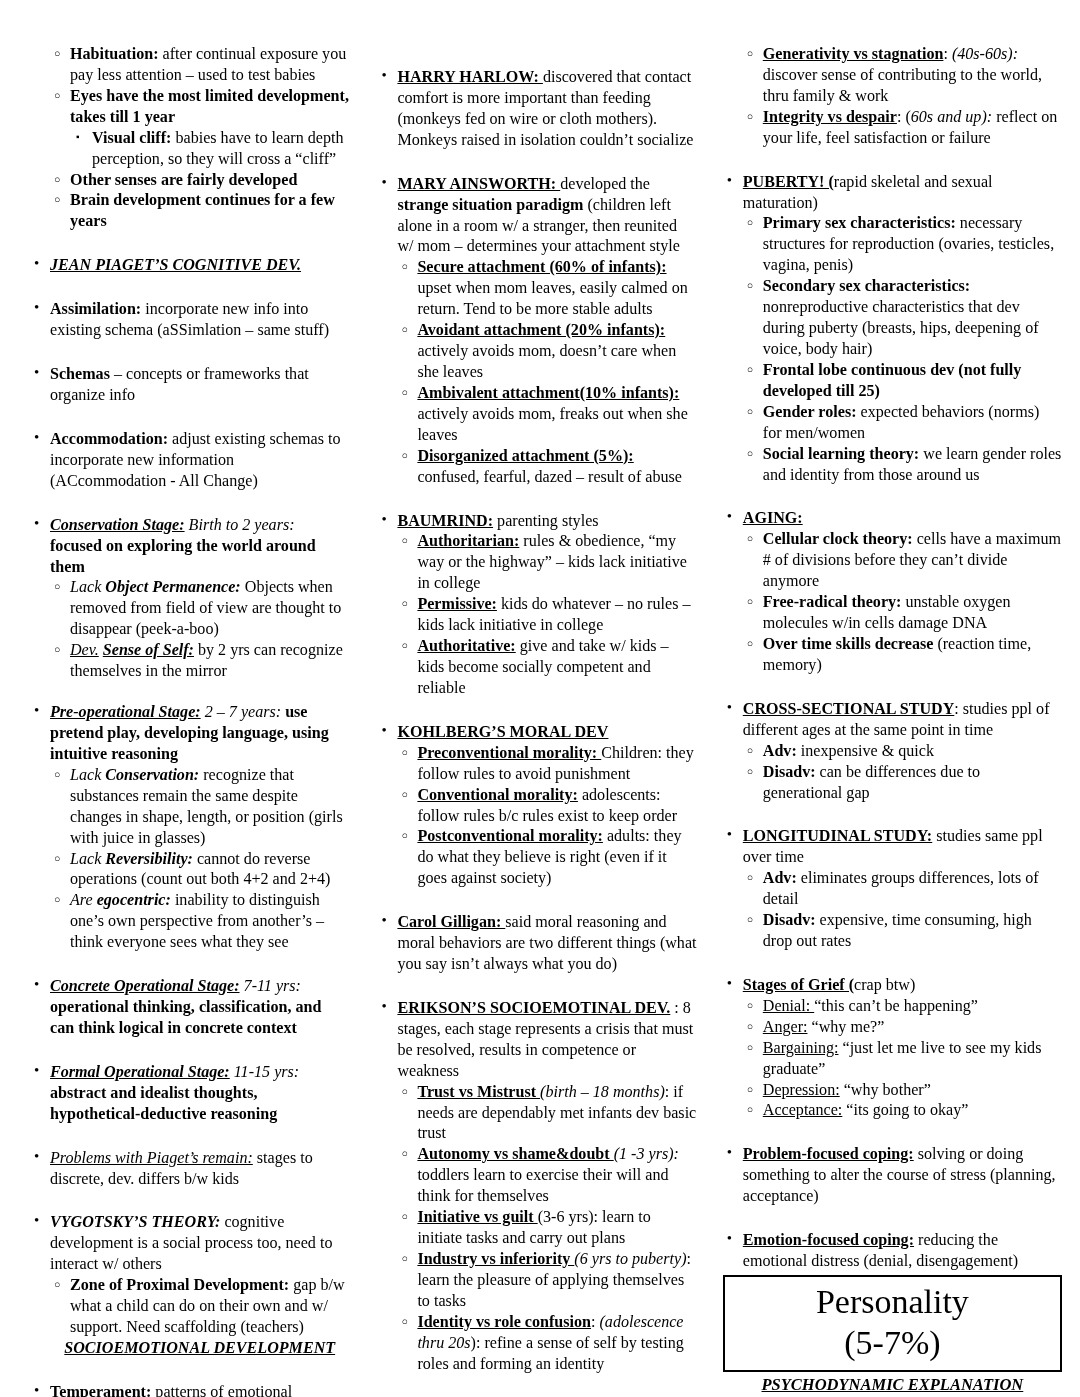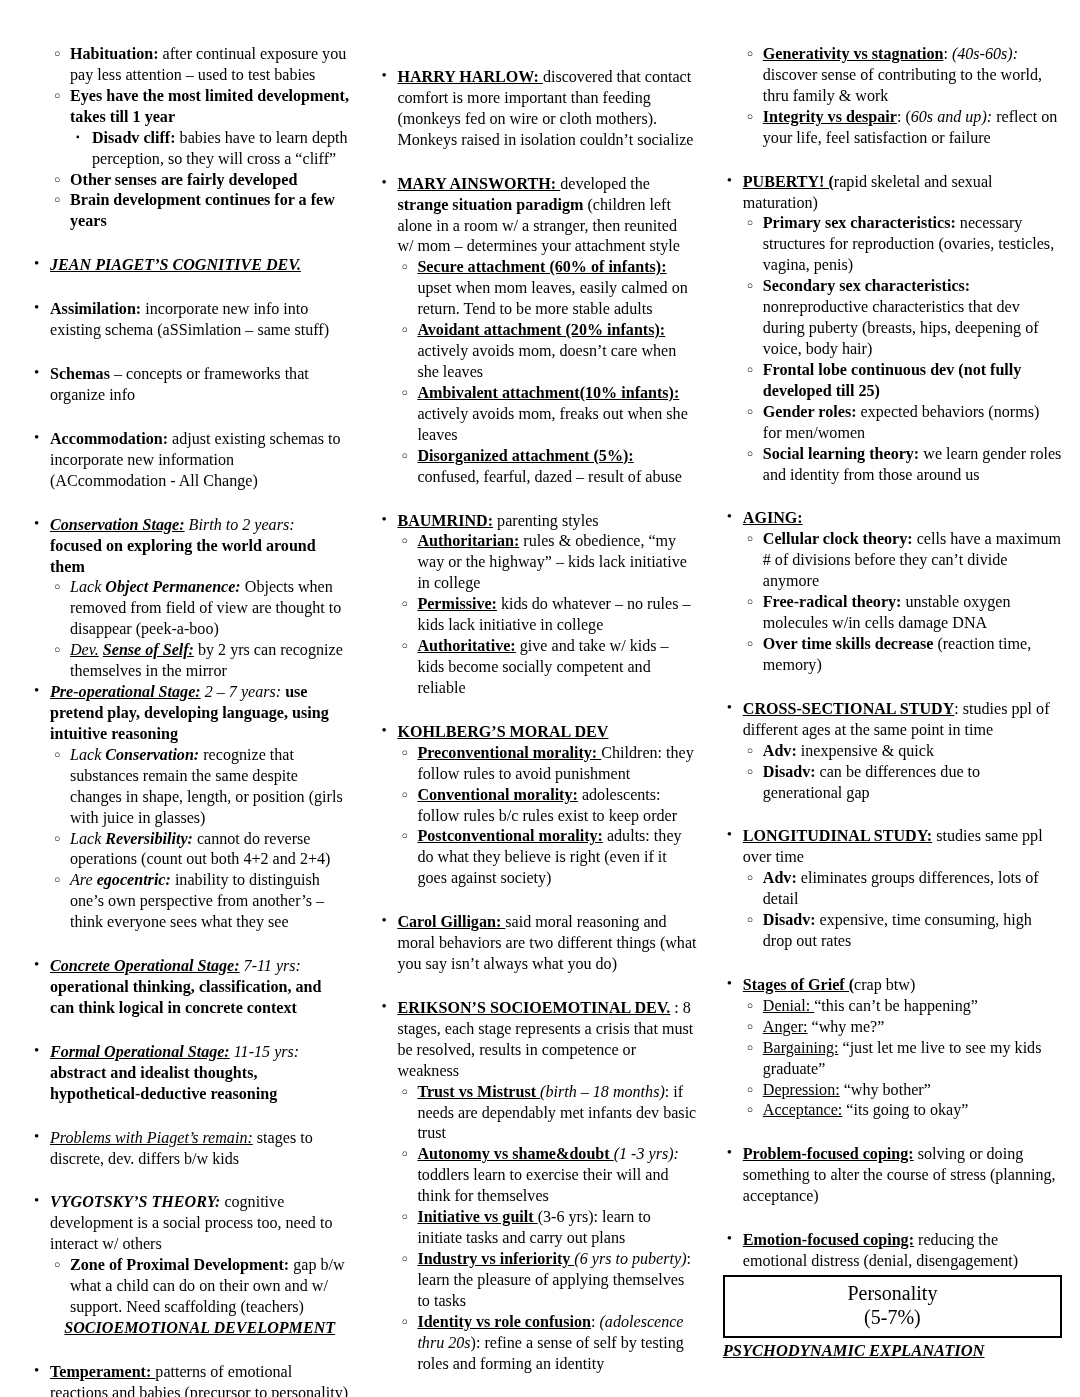--- a/index.html
+++ b/index.html
@@ -83,55 +83,55 @@
     font-weight: bold;
     font-style: italic;
     text-decoration: underline;
     padding-left: 20px;
     font-family: Liberation Serif, serif;
   }
 
   .boxed {
     border: 2px solid #000;
     text-align: center;
-    font-size: 20px;
+    font-size: 34px;
     line-height: 1.22;
     margin-top: 3px;
     padding: 4px 0 6px 0;
     font-family: "Liberation Serif", "DejaVu Serif", serif;
   }
   .subhdr {
-    text-align: left;
+    text-align: center;
     font-weight: bold;
     font-style: italic;
     text-decoration: underline;
     font-size: 16.5px;
     margin-top: 2px;
   }
 </style>
 </head>
 <body>
 
 <div class="page">
 
   <div class="col col-1">
     <ul class="lvl1">
         <li class="l2"><b>Habituation:</b> after continual exposure you pay less attention – used to test babies</li>
         <li class="l2"><b>Eyes have the most limited development, takes till 1 year</b></li>
-        <li class="l3"><b>Disadv cliff:</b> babies have to learn depth perception, so they will cross a “cliff”</li>
+        <li class="l3"><b>Visual cliff:</b> babies have to learn depth perception, so they will cross a “cliff”</li>
         <li class="l2"><b>Other senses are fairly developed</b></li>
         <li class="l2"><b>Brain development continues for a few years</b></li>
         <li class="l1"><b><i><u>JEAN PIAGET’S COGNITIVE DEV.</u></i></b></li>
         <li class="l1"><b>Assimilation:</b> incorporate new info into existing schema (aSSimlation – same stuff)</li>
         <li class="l1"><b>Schemas </b>– concepts or frameworks that organize info</li>
         <li class="l1"><b>Accommodation:</b> adjust existing schemas to incorporate new information (ACcommodation -  All Change)</li>
         <li class="l1"><b><i><u>Conservation Stage:</u></i></b> <i>Birth to 2 years:</i> <b>focused on exploring the world around them</b></li>
         <li class="l2"><i>Lack <b>Object Permanence:</b></i> Objects when removed from field of view are thought to disappear (peek-a-boo)</li>
         <li class="l2"><i><u>Dev.</u></i> <b><i><u>Sense of Self:</u></i></b> by 2 yrs can recognize themselves in the mirror</li>
-        <li class="l1" style="margin-top: 0;"><b><i><u>Pre-operational Stage:</u></i></b> <i>2 – 7 years:</i> <b>use pretend play, developing language, using intuitive reasoning</b></li>
+        <li class="l1" style="margin-top: 20px;"><b><i><u>Pre-operational Stage:</u></i></b> <i>2 – 7 years:</i> <b>use pretend play, developing language, using intuitive reasoning</b></li>
         <li class="l2"><i>Lack <b>Conservation:</b></i> recognize that substances remain the same despite changes in shape, length, or position (girls with juice in glasses)</li>
         <li class="l2"><i>Lack <b>Reversibility:</b></i> cannot do reverse operations (count out both 4+2 and 2+4)</li>
         <li class="l2"><i>Are <b>egocentric:</b></i> inability to distinguish one’s own perspective from another’s – think everyone sees what they see</li>
         <li class="l1"><b><i><u>Concrete Operational Stage:</u></i></b> <i>7-11 yrs:</i> <b>operational thinking, classification, and can think logical in concrete context</b></li>
         <li class="l1"><b><i><u>Formal Operational Stage:</u></i></b> <i>11-15 yrs:</i> <b>abstract and idealist thoughts, hypothetical-deductive reasoning</b></li>
         <li class="l1"><i><u>Problems with Piaget’s remain:</u></i> stages to discrete, dev. differs b/w kids</li>
         <li class="l1"><b><i>VYGOTSKY’S THEORY:</i></b> cognitive development is a social process too, need to interact w/ others</li>
         <li class="l2"><b>Zone of Proximal Development:</b> gap b/w what a child can do on their own and w/ support. Need scaffolding (teachers)</li>
       </ul>
     <div class="hdr-center">SOCIOEMOTIONAL DEVELOPMENT</div>

